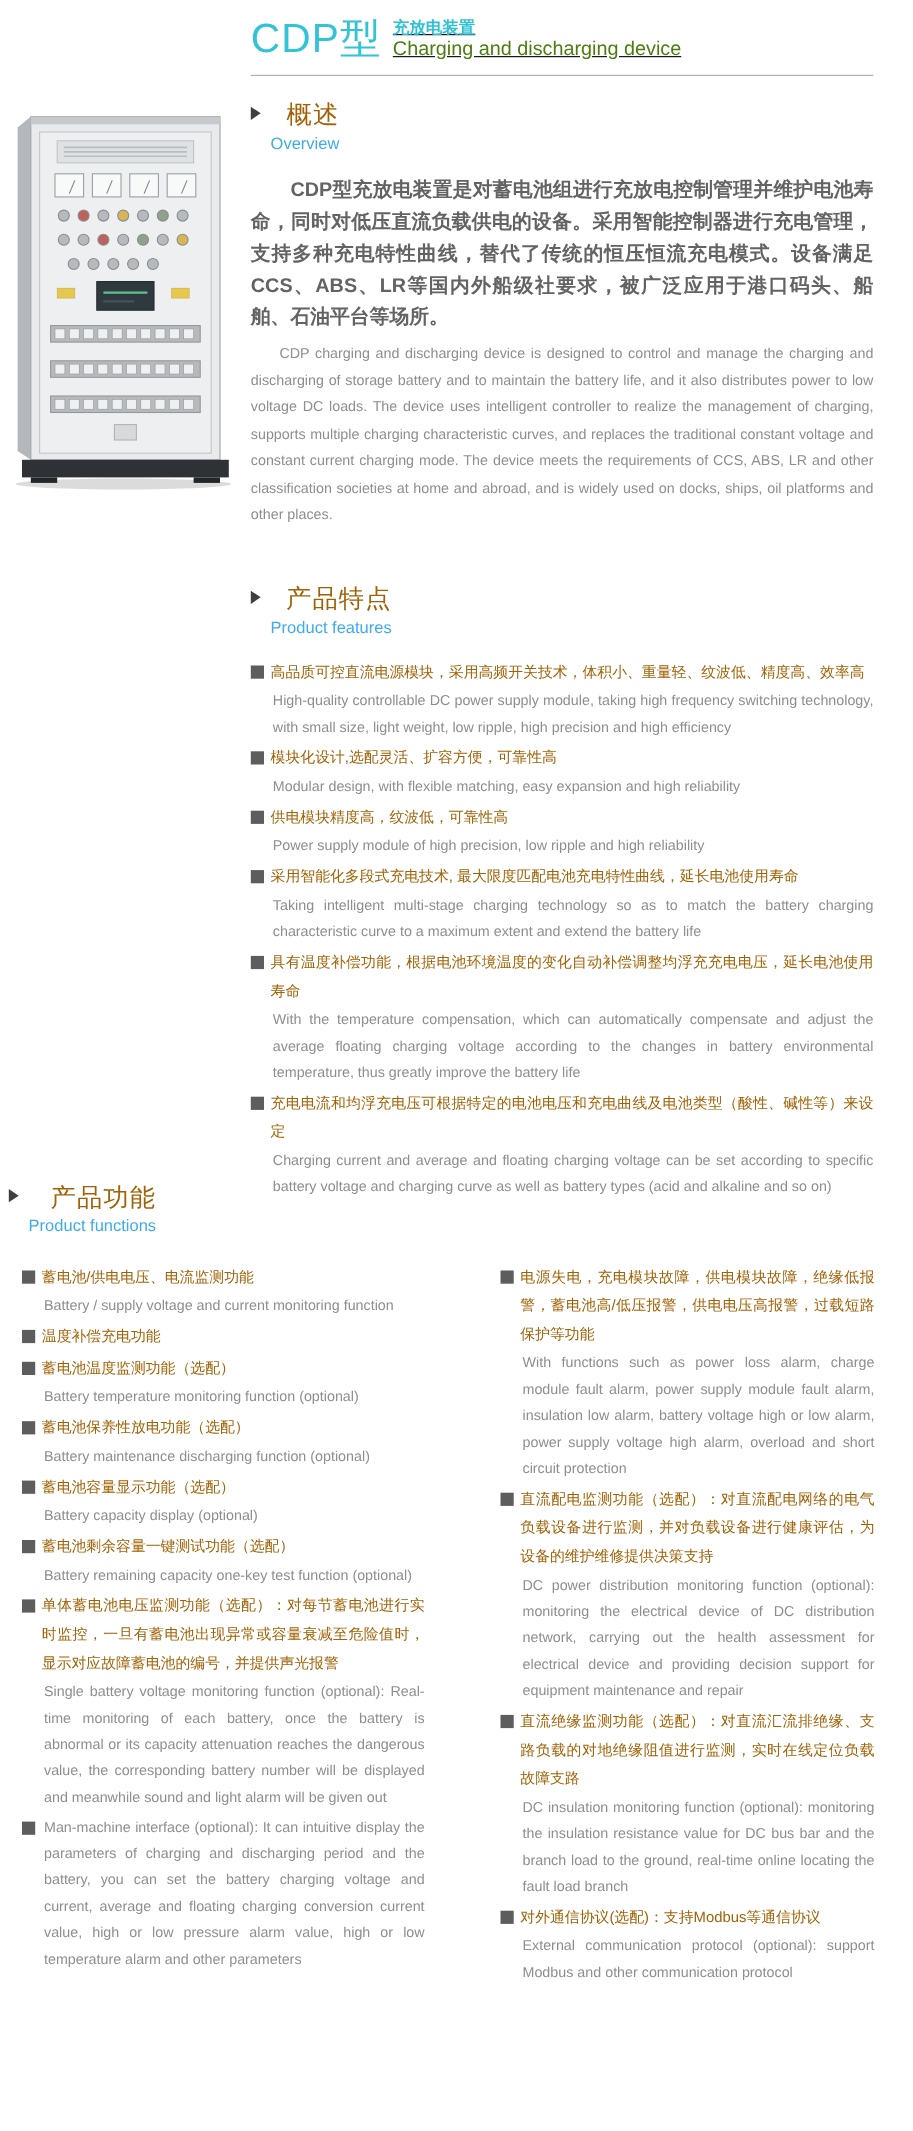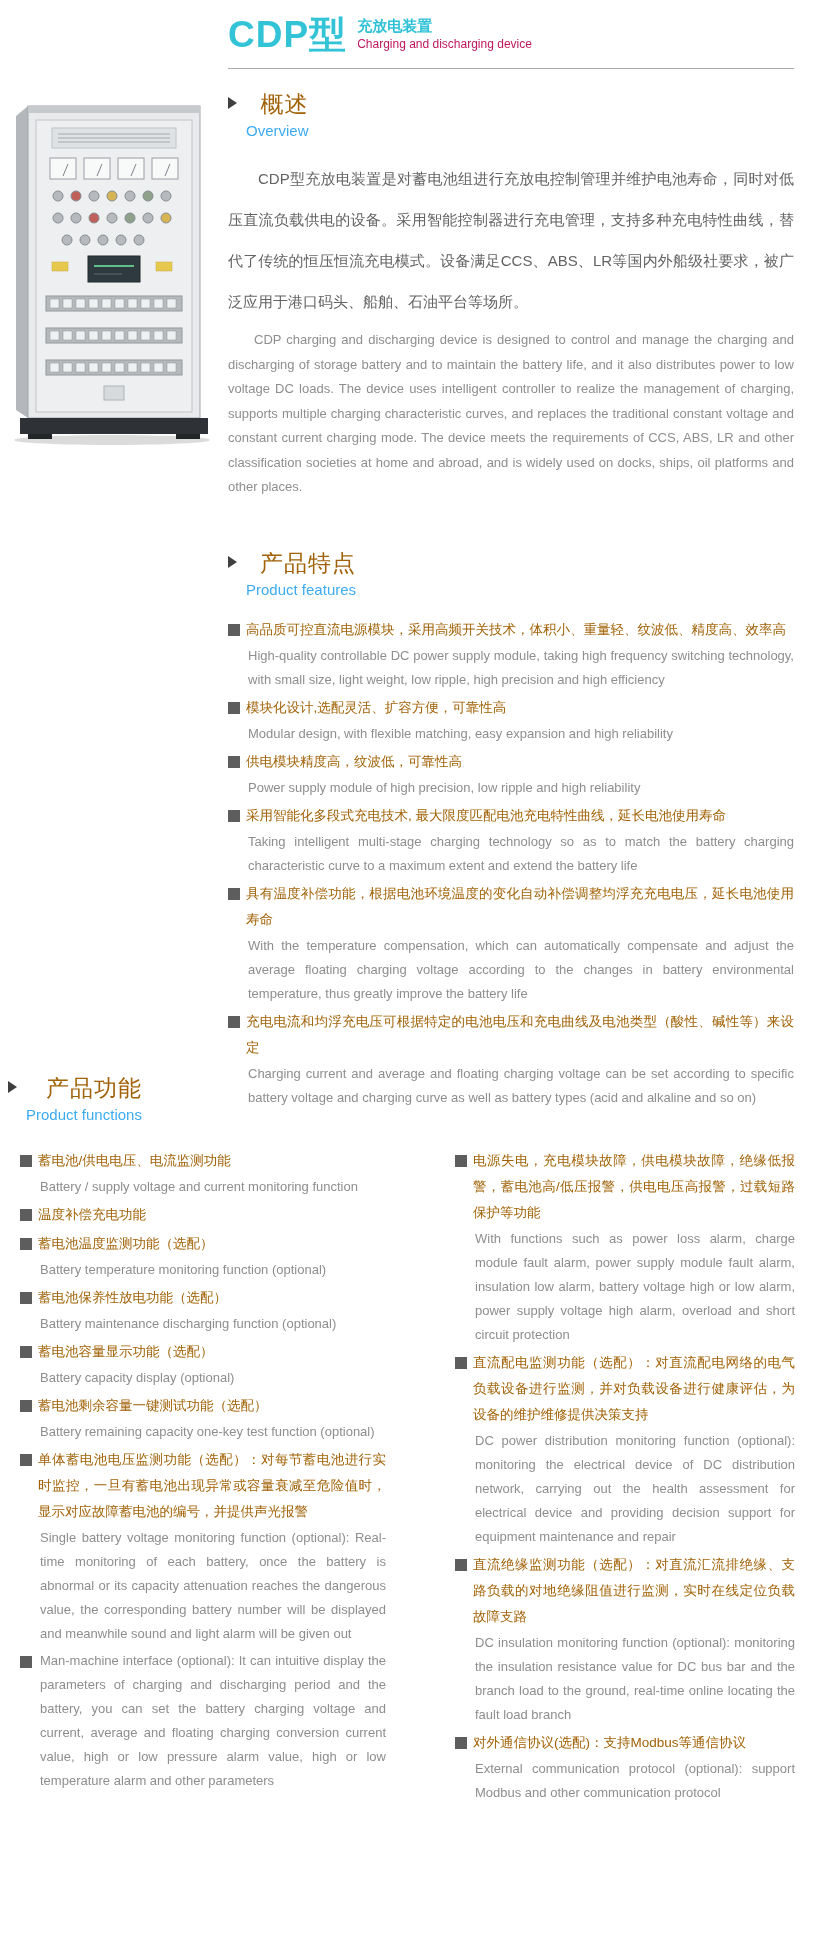--- a/index.html
+++ b/index.html
@@ -20,45 +20,45 @@
     position:absolute;left:8px;top:96px;width:208px;height:352px;
   }
 
   
   .right-col{
     position:absolute;left:228px;top:14px;width:566px;
   }
   .title-row{display:flex;align-items:flex-start;}
   .model{
     font-size:37px;line-height:42px;color:#33c3d6;
-    letter-spacing:1px;font-weight:700;
-  }
-  .title-sub{margin-left:10px;margin-top:2px;}
+    letter-spacing:1px;font-weight:400;
+  }
+  .title-sub{margin-left:10px;margin-top:2px;text-decoration:underline;}
   .t-zh{font-size:15px;font-weight:700;color:#2fc2d6;line-height:19px;}
-  .t-en{font-size:12px;color:#be185d;line-height:18px;}
+  .t-en{font-size:18px;color:#4d7c0f;line-height:18px;}
   .rule{
     border:none;border-top:1px solid #a8a8a8;
     margin:12px 0 22px 0;
   }
 
   
   .sec-head{display:flex;margin-bottom:16px;}
   .tri{
     width:0;height:0;margin:6px 9px 0 0;
     border-left:9px solid #3f3f3f;
     border-top:6px solid transparent;
     border-bottom:6px solid transparent;
   }
   .sec-zh{font-size:23px;color:#a16207;line-height:26px;font-weight:500;letter-spacing:1px;text-align:right;}
   .sec-en{font-size:15px;color:#3dabf0;line-height:22px;margin-top:3px;}
 
   
   .para-zh{
-    font-size:15px;color:#636363;line-height:41px;
-    text-align:justify;text-indent:2em;margin:2px 0 4px 0;
+    font-size:18px;color:#636363;line-height:29px;
+    text-align:justify;text-indent:2em;margin:2px 0 4px 0;font-weight:bold;
   }
   .para-en{
     font-size:13px;color:#8e8e8e;line-height:24.5px;
     text-align:justify;text-indent:2em;margin:6px 0 0 0;
   }
 
   
   .fitem{position:relative;padding-left:18px;margin-bottom:3px;}
   .sq{
     position:absolute;left:0;top:7px;

